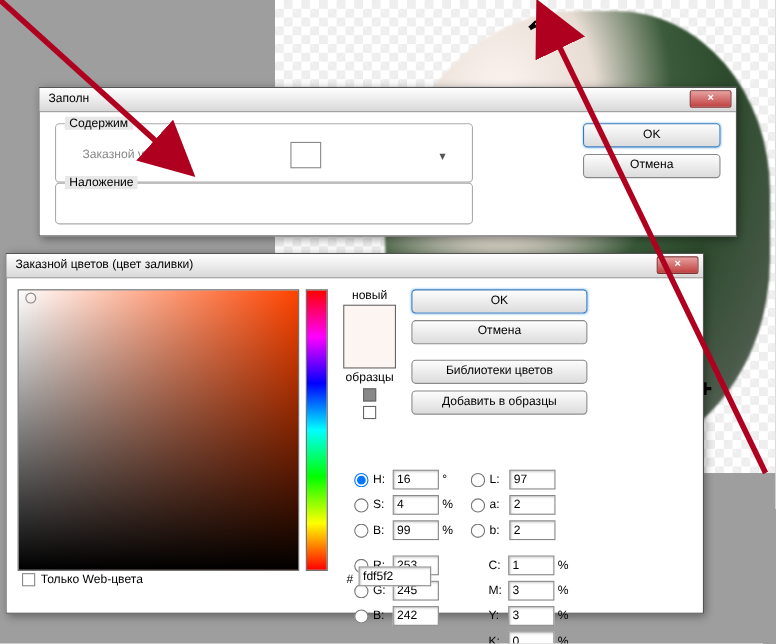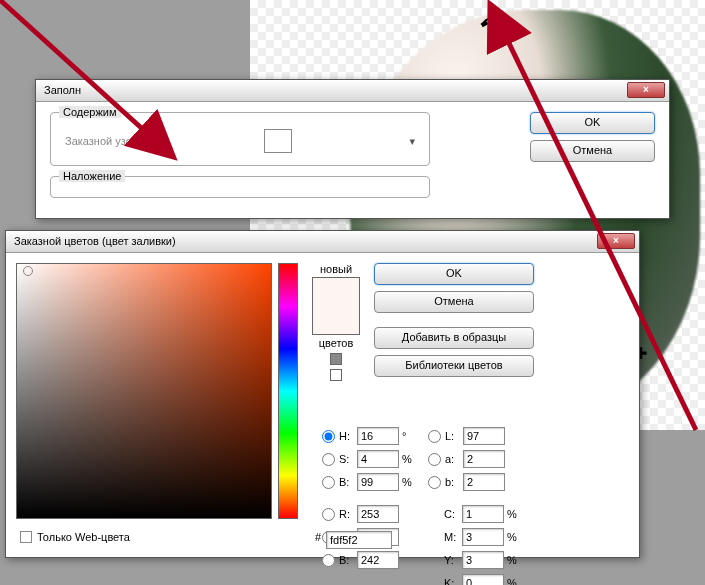--- a/index.html
+++ b/index.html
@@ -5,21 +5,21 @@
 *{box-sizing:border-box;margin:0;padding:0;font-family:Tahoma,sans-serif;font-size:11px}
 body{background:#9e9e9e;width:705px;height:585px;position:relative;overflow:hidden}
 .canvas-area{position:absolute;left:250px;top:0;width:455px;height:430px;background-image:linear-gradient(45deg,#eee 25%,transparent 25%),linear-gradient(-45deg,#eee 25%,transparent 25%),linear-gradient(45deg,transparent 75%,#eee 75%),linear-gradient(-45deg,transparent 75%,#eee 75%);background-size:16px 16px;background-position:0 0,0 8px,8px -8px,-8px 0;background-color:#fff}
 .imgblob{position:absolute;left:350px;top:10px;width:350px;height:410px;border-radius:50% 40% 45% 50%;background:radial-gradient(ellipse at 30% 20%,#fdf5f2 0%,#e8ddd4 25%,#3a5a3a 45%,#2d4a2d 60%,#4a5a4a 80%,#888 100%);filter:blur(1px)}
 .eyedropper{position:absolute;left:479px;top:10px;font-size:20px;color:#000;transform:rotate(-35deg)}
 .small-tool{position:absolute;left:634px;top:344px;font-size:16px;color:#000}
 .dialog{position:absolute;background:#ffffff;border:1px solid #555;box-shadow:2px 2px 8px rgba(0,0,0,.4)}
 .titlebar{background:linear-gradient(#fff,#d8d8d8);border-bottom:1px solid #999;padding:4px 8px;min-height:22px;position:relative;color:#000}
 .closebtn{position:absolute;right:4px;top:2px;width:38px;height:16px;background:linear-gradient(#e8a0a0,#c04040);border:1px solid #803030;border-radius:2px;color:#fff;text-align:center;font-weight:bold;font-size:10px;line-height:14px}
 .body{padding:10px 14px}
-.fieldset{border:1px solid #aaa;border-radius:4px;padding:8px 14px 12px;margin-bottom:10px;position:relative}
+.fieldset{border:1px solid #aaa;border-radius:4px;padding:8px 24px 12px;position:relative}
 .legend{position:absolute;top:-7px;left:8px;background:#e8e8e8;padding:0 4px;font-size:11px}
 .row{display:flex;align-items:center;margin:4px 0}
 .lbl{margin-right:6px;text-align:right;min-width:84px}
 .select{flex:1;background:#fff;border:1px solid #888;padding:2px 4px;height:18px;margin-right:8px;position:relative}
 .select::after{content:"▾";position:absolute;right:4px;top:0;color:#555}
 .btn{display:block;width:125px;height:22px;background:linear-gradient(#fdfdfd,#dcdcdc);border:1px solid #888;border-radius:4px;margin-bottom:6px;text-align:center;line-height:19px;color:#000}
 .btn.primary{border:1px solid #3a7ab8;box-shadow:0 0 2px #6ab0f0}
 .fill-dialog{left:35px;top:79px;width:635px}
 .fill-right{position:absolute;right:14px;top:10px}
 .swatch{width:28px;height:24px;border:1px solid #888;background:#fff}
@@ -35,21 +35,21 @@
 .warn{width:12px;height:12px;border:1px solid #666;margin:4px auto;background:#fff}
 .btn-col{margin-left:14px}
 .btn-col .btn{width:160px}
 .value-grid{position:absolute;left:316px;top:170px;display:flex}
 .vcol{margin-right:10px}
 .vrow{display:flex;align-items:center;margin:3px 0;height:20px}
 .vrow input[type=radio]{margin-right:4px}
 .vlbl{width:18px}
 .num{width:42px;height:18px;border:1px solid #888;box-shadow:inset 1px 1px 2px rgba(0,0,0,.2);background:#fff;padding:0 3px}
 .unit{width:16px;margin-left:3px}
-.hex-row{position:absolute;left:14px;bottom:8px;display:flex;align-items:flex-start}
+.hex-row{position:absolute;left:14px;bottom:24px;display:flex;align-items:flex-end}
 .chk{width:12px;height:12px;border:1px solid #888;background:#fff;margin-right:5px}
 .hash{margin:0 5px 0 185px}
 .arrow{stroke:#b00020;stroke-width:5;fill:none}
 .arrowhead{fill:#b00020}
 svg.overlay{position:absolute;left:0;top:0;width:705px;height:585px;pointer-events:none}
 </style>
 </head>
 <body>
 
 <div class="canvas-area"></div>
@@ -65,21 +65,21 @@
   <div class="body" style="position:relative">
     <div style="width:380px">
       <div class="fieldset">
         <div class="legend">Содержим</div>
         <div class="patt-row">
           <span>Заказной узор:</span>
           <div class="swatch" style="margin-left:8px"></div>
           <span style="margin-left:2px;color:#555">▾</span>
         </div>
       </div>
-      <div class="fieldset" style="height:22px">
+      <div class="fieldset" style="height:38px">
         <div class="legend">Наложение</div>
       </div>
     </div>
     <div class="fill-right">
       <div class="btn primary">OK</div>
       <div class="btn">Отмена</div>
     </div>
   </div>
 </div>
 
@@ -89,30 +89,30 @@
     <div class="closebtn">×</div>
   </div>
   <div class="cp-body" style="position:relative;height:304px">
     <div class="sv-panel">
       <div class="sv-cursor"></div>
     </div>
     <div class="hue-strip"></div>
     <div class="preview-col">
       <div>новый</div>
       <div class="prev-box"></div>
-      <div>цветов</div>
+      <div>образцы</div>
       <div class="cube"></div>
       <div class="warn"></div>
     </div>
     <div class="btn-col">
       <div class="btn primary">OK</div>
       <div class="btn">Отмена</div>
       <div style="height:8px"></div>
+      <div class="btn">Библиотеки цветов</div>
       <div class="btn">Добавить в образцы</div>
-      <div class="btn">Библиотеки цветов</div>
     </div>
 
     <div class="value-grid">
       <div class="vcol">
         <div class="vrow">
             <input type="radio" checked="" style="">
             <span class="vlbl">H:</span>
             <input class="num" value="16" style="">
             <span class="unit">°</span>
           </div>

